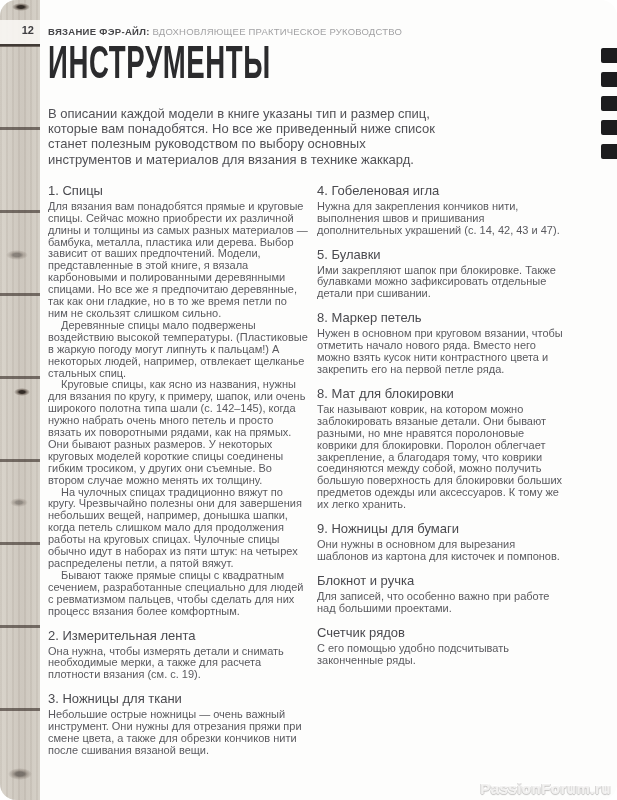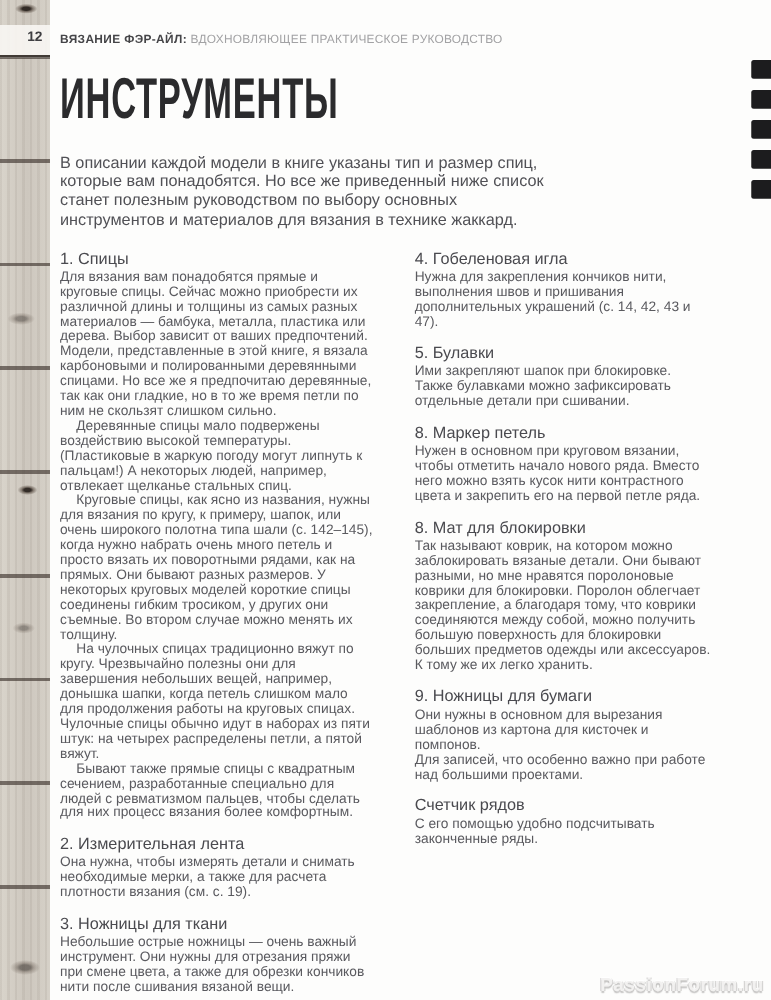--- a/index.html
+++ b/index.html
@@ -1,17 +1,17 @@
 <!DOCTYPE html>
 <html><head>
 <meta charset="utf-8">
 <style>
   html,body{margin:0;padding:0;}
   body{width:617px;height:800px;font-family:"Liberation Sans",sans-serif;background:#ffffff;overflow:hidden;}
-  .stage{position:absolute;left:0;top:0;width:617px;height:800px;background:#fdfdfc;overflow:hidden;}
+  .stage{position:absolute;left:0;top:0;width:617px;height:800px;background:#fdfdfc;overflow:hidden;border-radius:16px;}
 
   
   .wood{position:absolute;left:0;top:0;width:40px;height:800px;
     background:
       repeating-linear-gradient(180deg, rgba(0,0,0,0) 0 80px, rgba(62,52,46,.65) 80px 83px),
       repeating-linear-gradient(90deg, rgba(115,103,92,.10) 0 2px, rgba(0,0,0,0) 2px 6px),
       linear-gradient(90deg,#d9d4cb 0%,#cdc7be 55%,#d6d1c8 100%);
     background-position:0 -36px,0 0,0 0;}
   .knot{position:absolute;border-radius:50%;background:radial-gradient(closest-side,#332c27 0 35%,rgba(75,62,52,.55) 60%,rgba(0,0,0,0) 100%);}
   .k1{left:12px;top:3px;width:18px;height:8px;}
@@ -23,28 +23,28 @@
   .pageno{position:absolute;left:0;top:24px;width:34px;text-align:right;font-size:11px;font-weight:bold;color:#3f3e41;}
 
   
   .tabs{position:absolute;right:0;top:48px;display:flex;flex-direction:column;gap:9px;}
   .tab{width:16px;height:15px;background:#1c1c1e;border-radius:2px 0 0 2px;}
 
   
   .content{position:absolute;left:48px;top:0;width:521px;}
   .runhead{margin-top:26px;font-size:9.5px;letter-spacing:.2px;color:#a2a2a4;}
   .runhead b{color:#454548;font-weight:bold;letter-spacing:.3px;}
-  .title{margin-top:20px;height:42px;}
+  .title{margin-top:4px;height:42px;}
   .title span{display:inline-block;font-size:46px;line-height:42px;font-weight:bold;color:#2b2b2d;
     transform:scaleX(.60);transform-origin:left center;letter-spacing:1px;white-space:nowrap;}
   .intro{margin-top:23px;width:396px;font-size:13px;line-height:15.2px;color:#515156;}
 
   .cols{margin-top:7px;display:flex;gap:9px;}
   .col-left{width:260px;}
-  .col-right{width:246px;margin-left:24px;}
+  .col-right{width:246px;}
   h3{margin:10px 0 3px 0;font-size:13px;line-height:15px;font-weight:normal;color:#4a4a4f;}
   .cols section:first-child h3{margin-top:9px;}
   p{margin:0;font-size:11px;line-height:11.9px;color:#5a5a5f;text-align:left;}
   p.ind{text-indent:13px;}
 
   
   .watermark{position:absolute;right:6px;bottom:3px;font-size:15px;font-weight:bold;color:#f2f1f0;
     text-shadow:0 1px 1px #c3c2c1,0 -1px 0 #ffffff,1px 0 0 #d8d7d6,-1px 0 0 #d8d7d6;letter-spacing:.5px;}
 </style>
 </head>
@@ -118,20 +118,21 @@
         </section>
         <section>
           <h3>8. Мат для блокировки</h3>
           <p>Так называют коврик, на котором можно заблокировать вязаные детали. Они бывают разными, но мне нравятся поролоновые коврики для блокировки. Поролон облегчает закрепление, а благодаря тому, что коврики соединяются между собой, можно получить большую поверхность для блокировки больших предметов одежды или аксессуаров. К тому же их легко хранить.</p>
         </section>
         <section>
           <h3>9. Ножницы для бумаги</h3>
           <p>Они нужны в основном для вырезания шаблонов из картона для кисточек и помпонов.</p>
         </section>
         <section>
+          <h3>Блокнот и ручка</h3>
           <p>Для записей, что особенно важно при работе над большими проектами.</p>
         </section>
         <section>
           <h3>Счетчик рядов</h3>
           <p>С его помощью удобно подсчитывать законченные ряды.</p>
         </section>
       </div>
 
     </div>
   </div>

